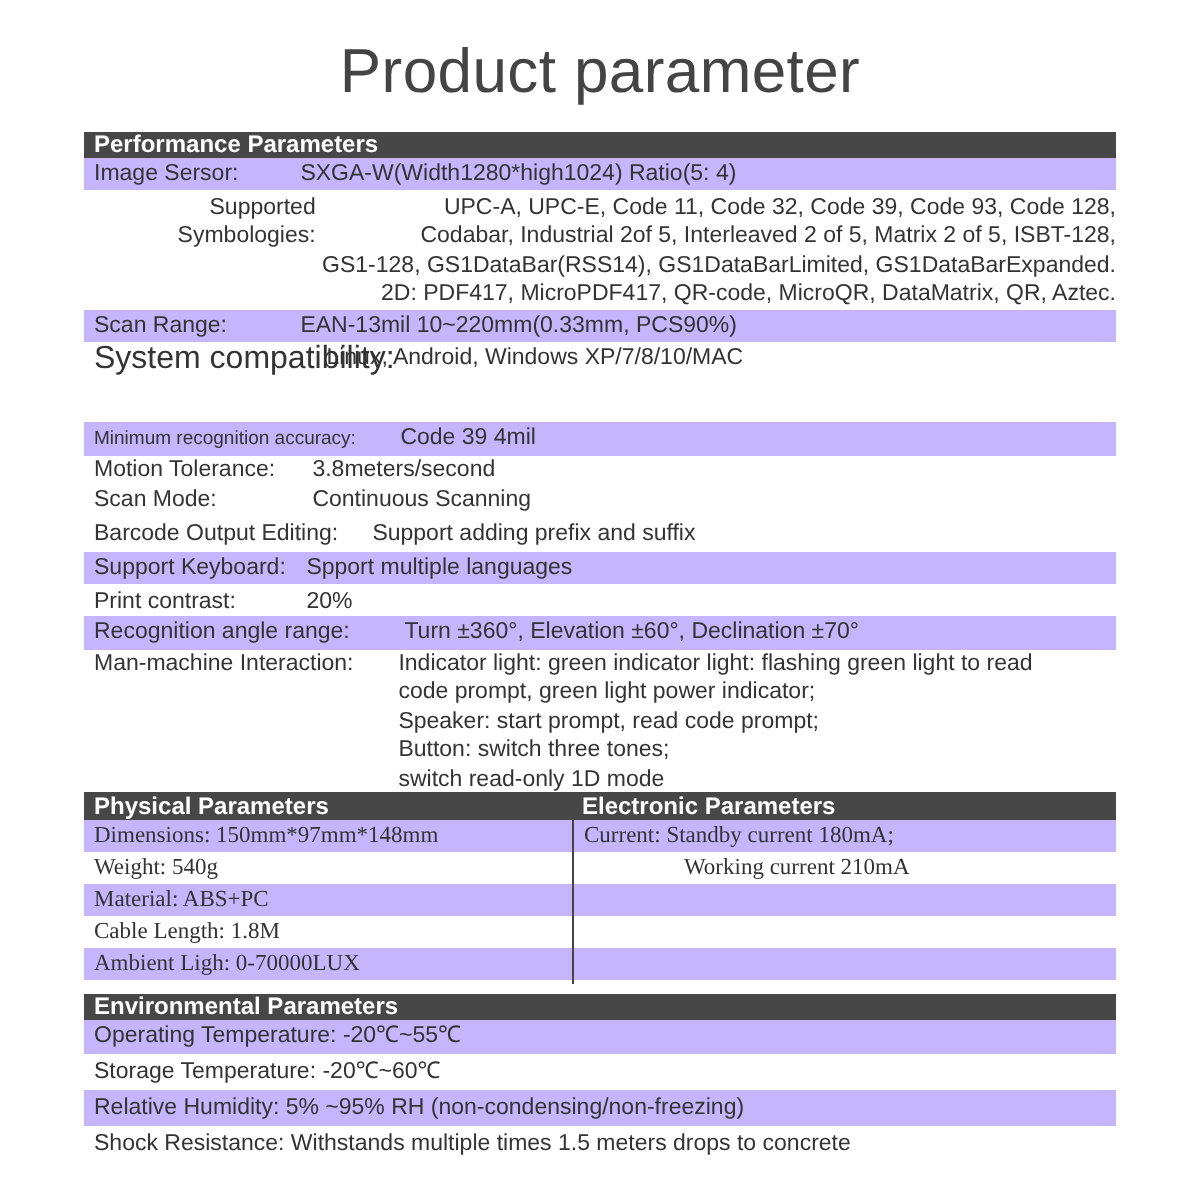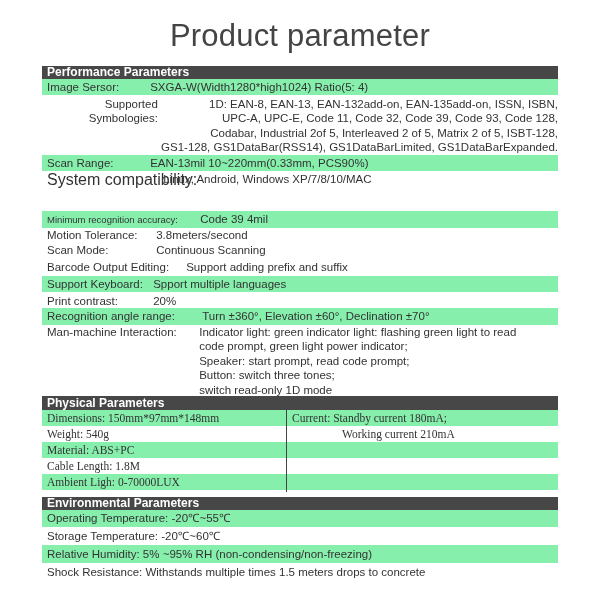--- a/index.html
+++ b/index.html
@@ -5,21 +5,21 @@
   html,body{margin:0;padding:0;background:#ffffff;}
   body{width:600px;height:600px;position:relative;overflow:hidden;
        font-family:"DejaVu Sans Condensed","DejaVu Sans",sans-serif;color:#333;}
   .title{position:absolute;left:0;top:18px;width:600px;text-align:center;
          font-family:"Liberation Sans",sans-serif;font-size:31px;color:#444;letter-spacing:0.2px;}
   .sec{position:absolute;left:42px;width:516px;}
   .hdr{background:#474747;color:#fff;font-weight:bold;font-size:12px;height:13px;line-height:13px;
        padding-left:5px;font-family:"Liberation Sans",sans-serif;}
   .row{position:relative;font-size:11.5px;line-height:15px;min-height:15px;padding-left:5px;white-space:nowrap;
        font-family:"Liberation Sans",sans-serif;color:#333;}
-  .g{background:#86efac;}
+  .g{background:#c4b5fd;}
   .row .lbl{display:inline-block;vertical-align:top;}
   .row .val{display:inline-block;vertical-align:top;}
   .small{font-size:10px;}
   .two{position:absolute;left:42px;width:516px;}
   .two .hdrbar{background:#474747;color:#fff;font-weight:bold;font-size:12px;height:14px;line-height:14px;
        font-family:"Liberation Sans",sans-serif;position:relative;}
   .two .hdrbar span{position:absolute;top:0;}
   .cols{position:relative;}
   .col{position:absolute;top:0;}
   .cell{font-size:11.5px;line-height:16px;height:16px;padding-left:5px;white-space:nowrap;
@@ -38,24 +38,24 @@
     <span class="lbl" style="width:100px;">Image Sersor:</span>
     <span class="val">SXGA-W(Width1280*high1024)  Ratio(5: 4)</span>
   </div>
 
   <div class="row" style="padding-top:2px;line-height:14.4px;text-align:right;">
     <span class="lbl" style="width:100px;">
       <div>Supported</div>
       <div>Symbologies:</div>
     </span>
     <span class="val">
-      <div>1D: EAN-8, EAN-13, EAN-132add-on, EAN-135add-on, ISSN, ISBN,</div>
       <div>UPC-A, UPC-E, Code 11, Code 32, Code 39, Code 93, Code 128,</div>
       <div>Codabar, Industrial 2of 5, Interleaved 2 of 5, Matrix 2 of 5, ISBT-128,</div>
       <div>GS1-128, GS1DataBar(RSS14), GS1DataBarLimited, GS1DataBarExpanded.</div>
+      <div>2D: PDF417, MicroPDF417, QR-code, MicroQR, DataMatrix, QR, Aztec.</div>
     </span>
   </div>
 
   <div class="row g" style="height:16px;line-height:16px;">
     <span class="lbl" style="width:100px;">Scan Range:</span>
     <span class="val">EAN-13mil 10~220mm(0.33mm, PCS90%)</span>
   </div>
 
   <div class="row" style="height:17px;line-height:17px;">
     <span class="lbl small" style="width:113px;font-size:16px;">System compatibility:</span>
@@ -110,20 +110,21 @@
 
   <div class="row g" style="height:16px;line-height:16px;">
     <span class="lbl" style="width:100px;">Interface:</span>
     <span class="val">USB(Drive-Free), RS232, USB-COM</span>
   </div>
 </div>
 
 <div class="two" style="top:396px;">
   <div class="hdrbar">
     <span style="left:5px;">Physical  Parameters</span>
+    <span style="left:249px;">Electronic Parameters</span>
   </div>
   <div class="cols" style="height:82px;">
     <div class="col" style="left:0;width:516px;">
       <div class="cell g"></div>
       <div class="cell"></div>
       <div class="cell g"></div>
       <div class="cell"></div>
       <div class="cell g"></div>
     </div>
     <div class="col" style="left:0;width:244px;">

